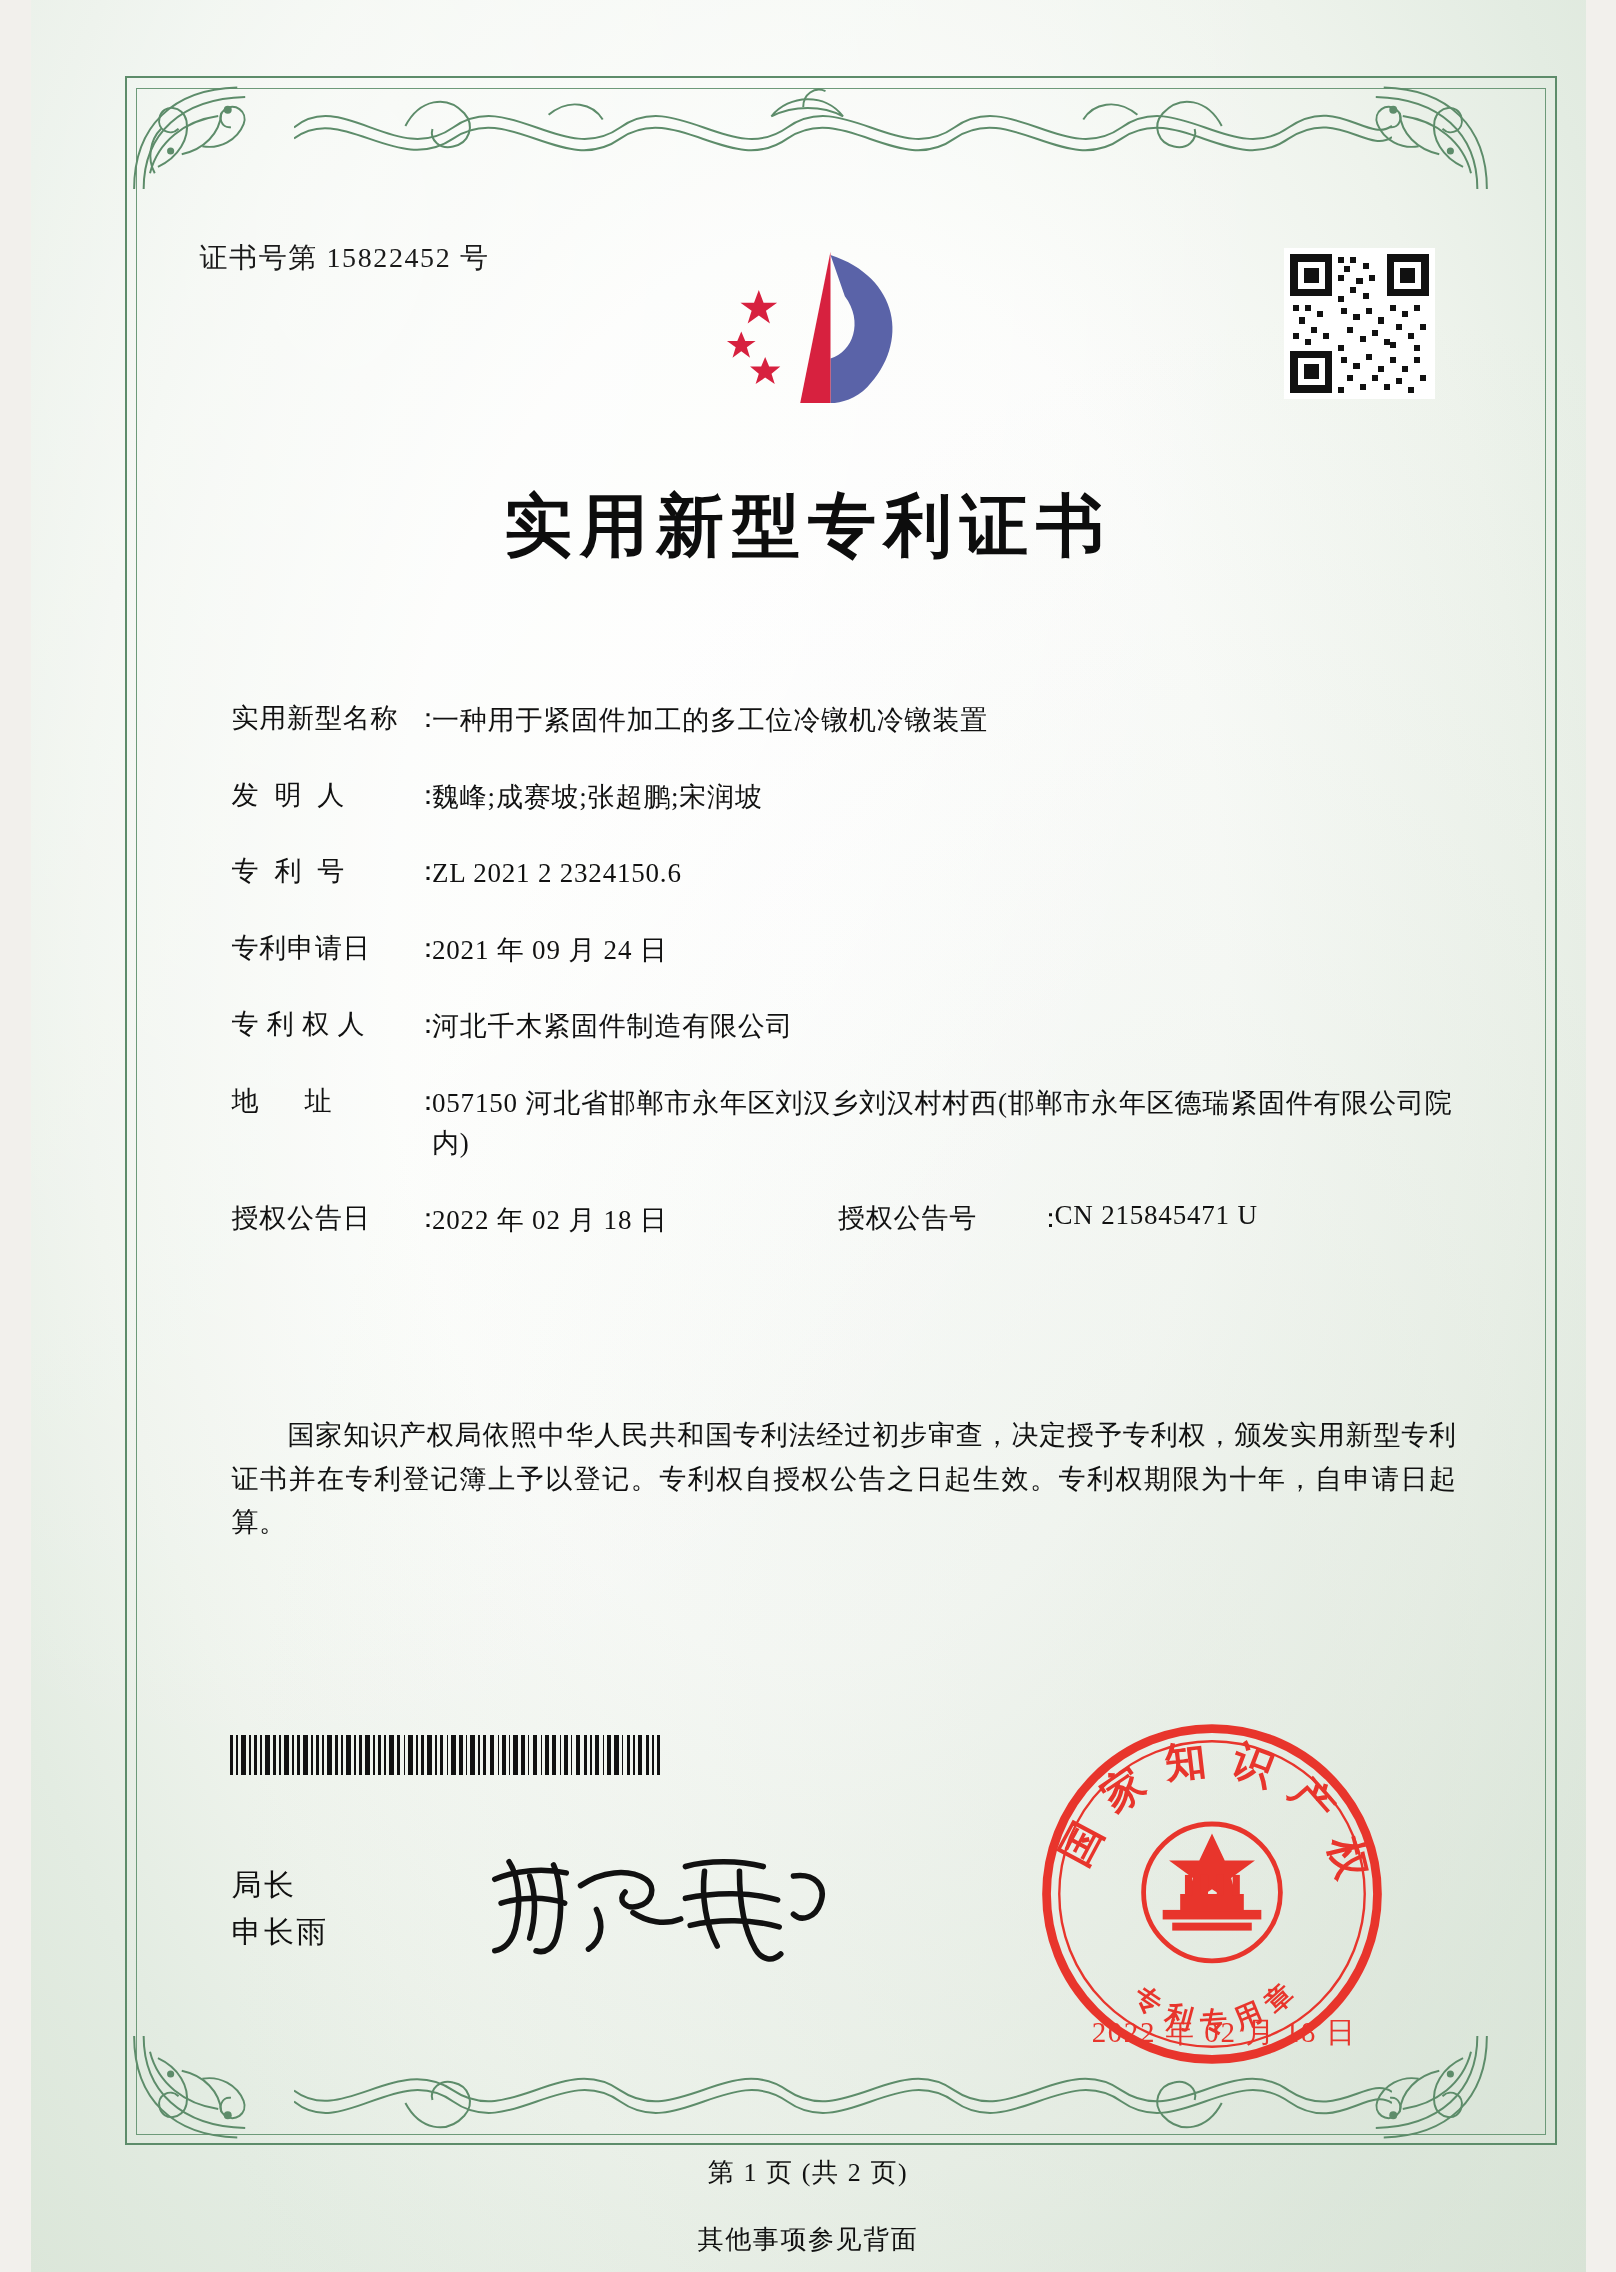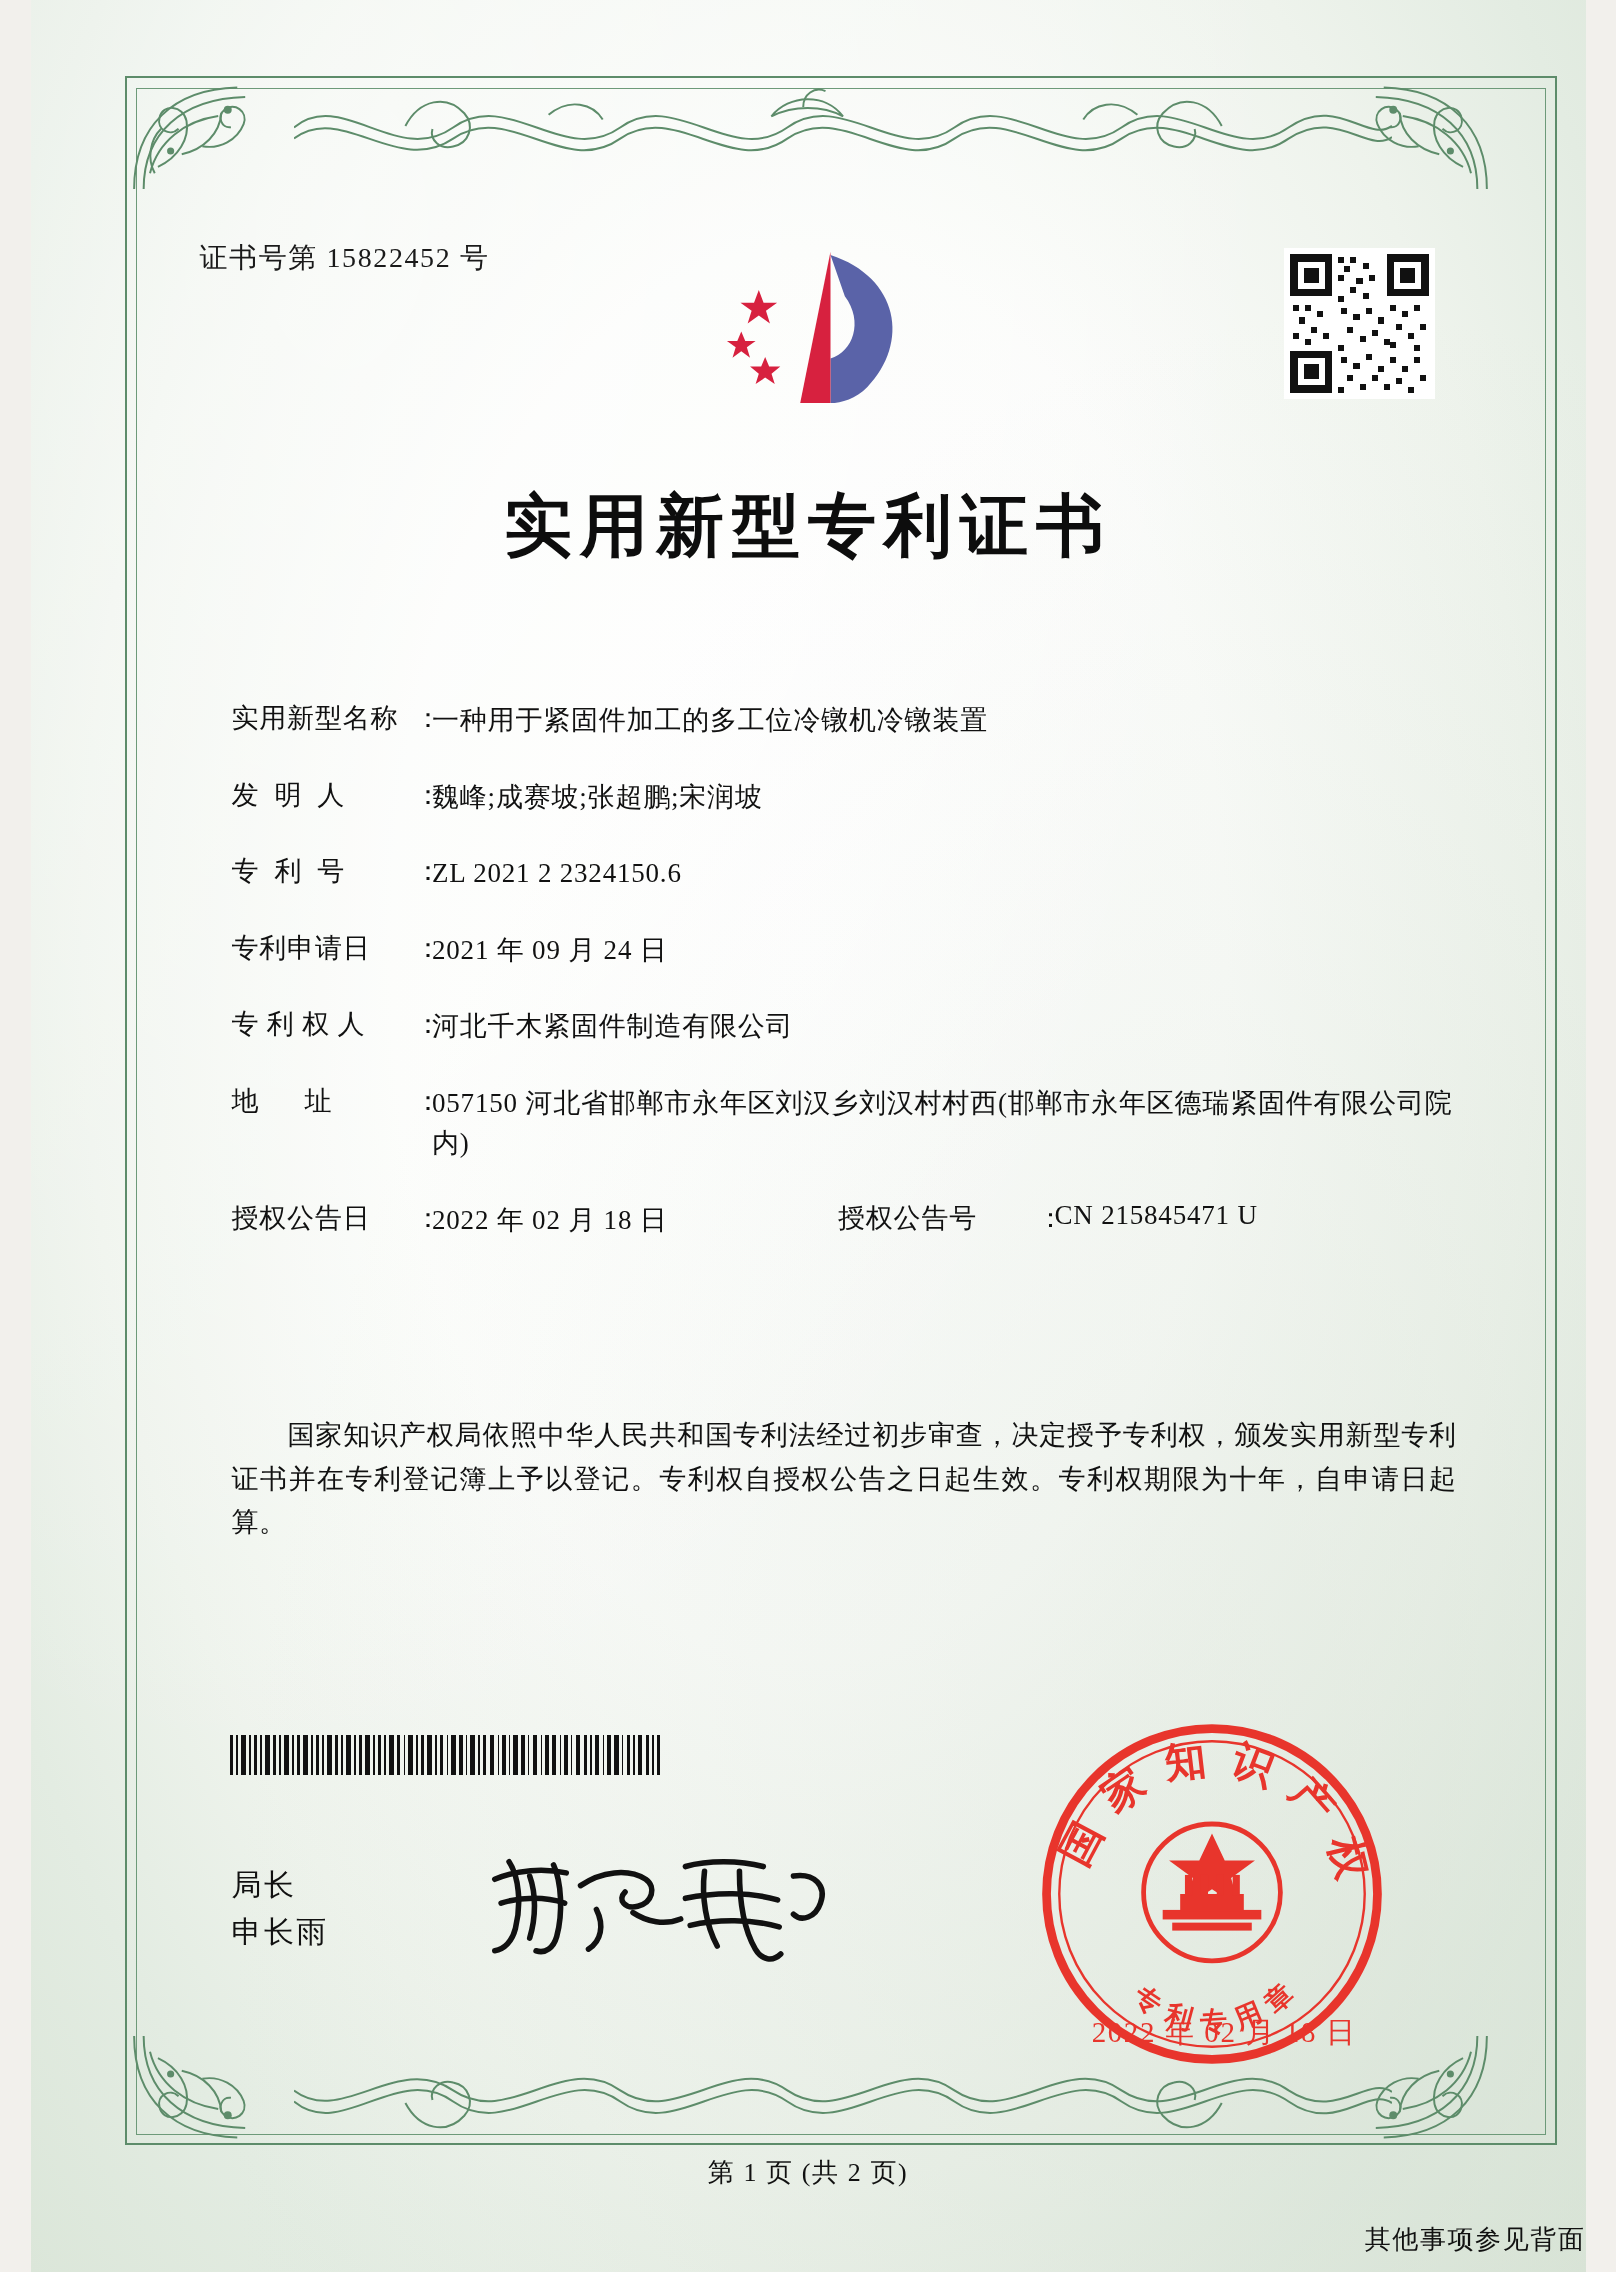--- a/index.html
+++ b/index.html
@@ -231,21 +231,21 @@
     top: 2155px;
     text-align: center;
     font-size: 26px;
     color: #111;
     letter-spacing: 1.6px;
   }
   .back-note {
     position: absolute;
     left: 0; right: 0;
     top: 2222px;
-    text-align: right;
+    text-align: center;
     font-size: 26px;
     color: #111;
     letter-spacing: 1.6px;
   }
 </style>
 </head>
 <body>
 
 <div class="page">
   <div class="paper-vignette"></div>

